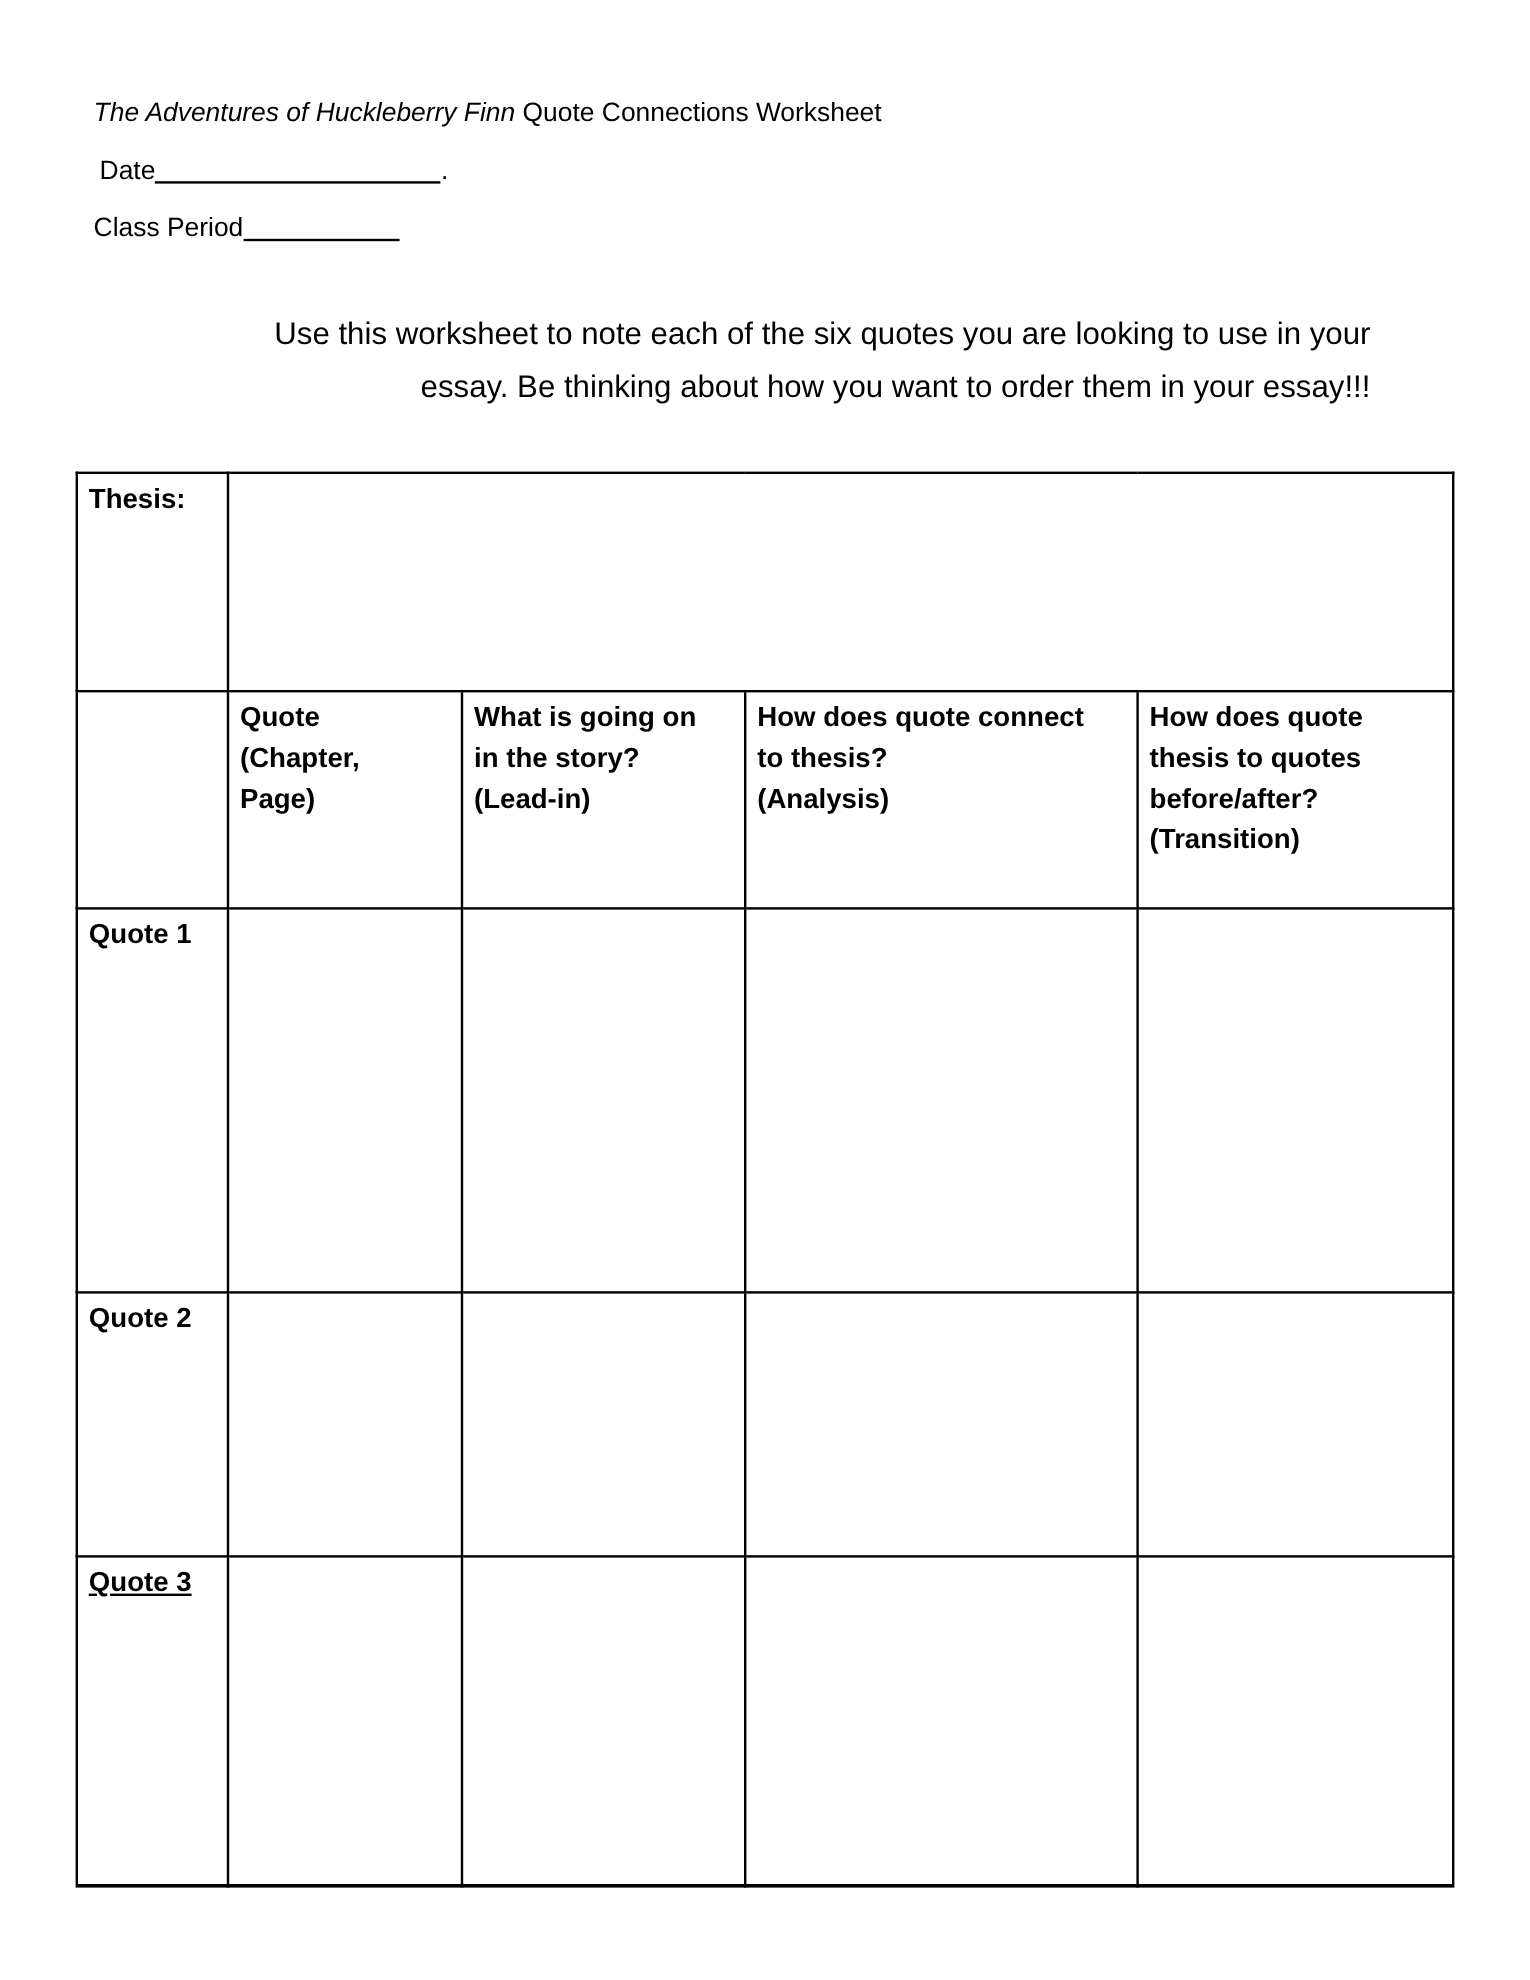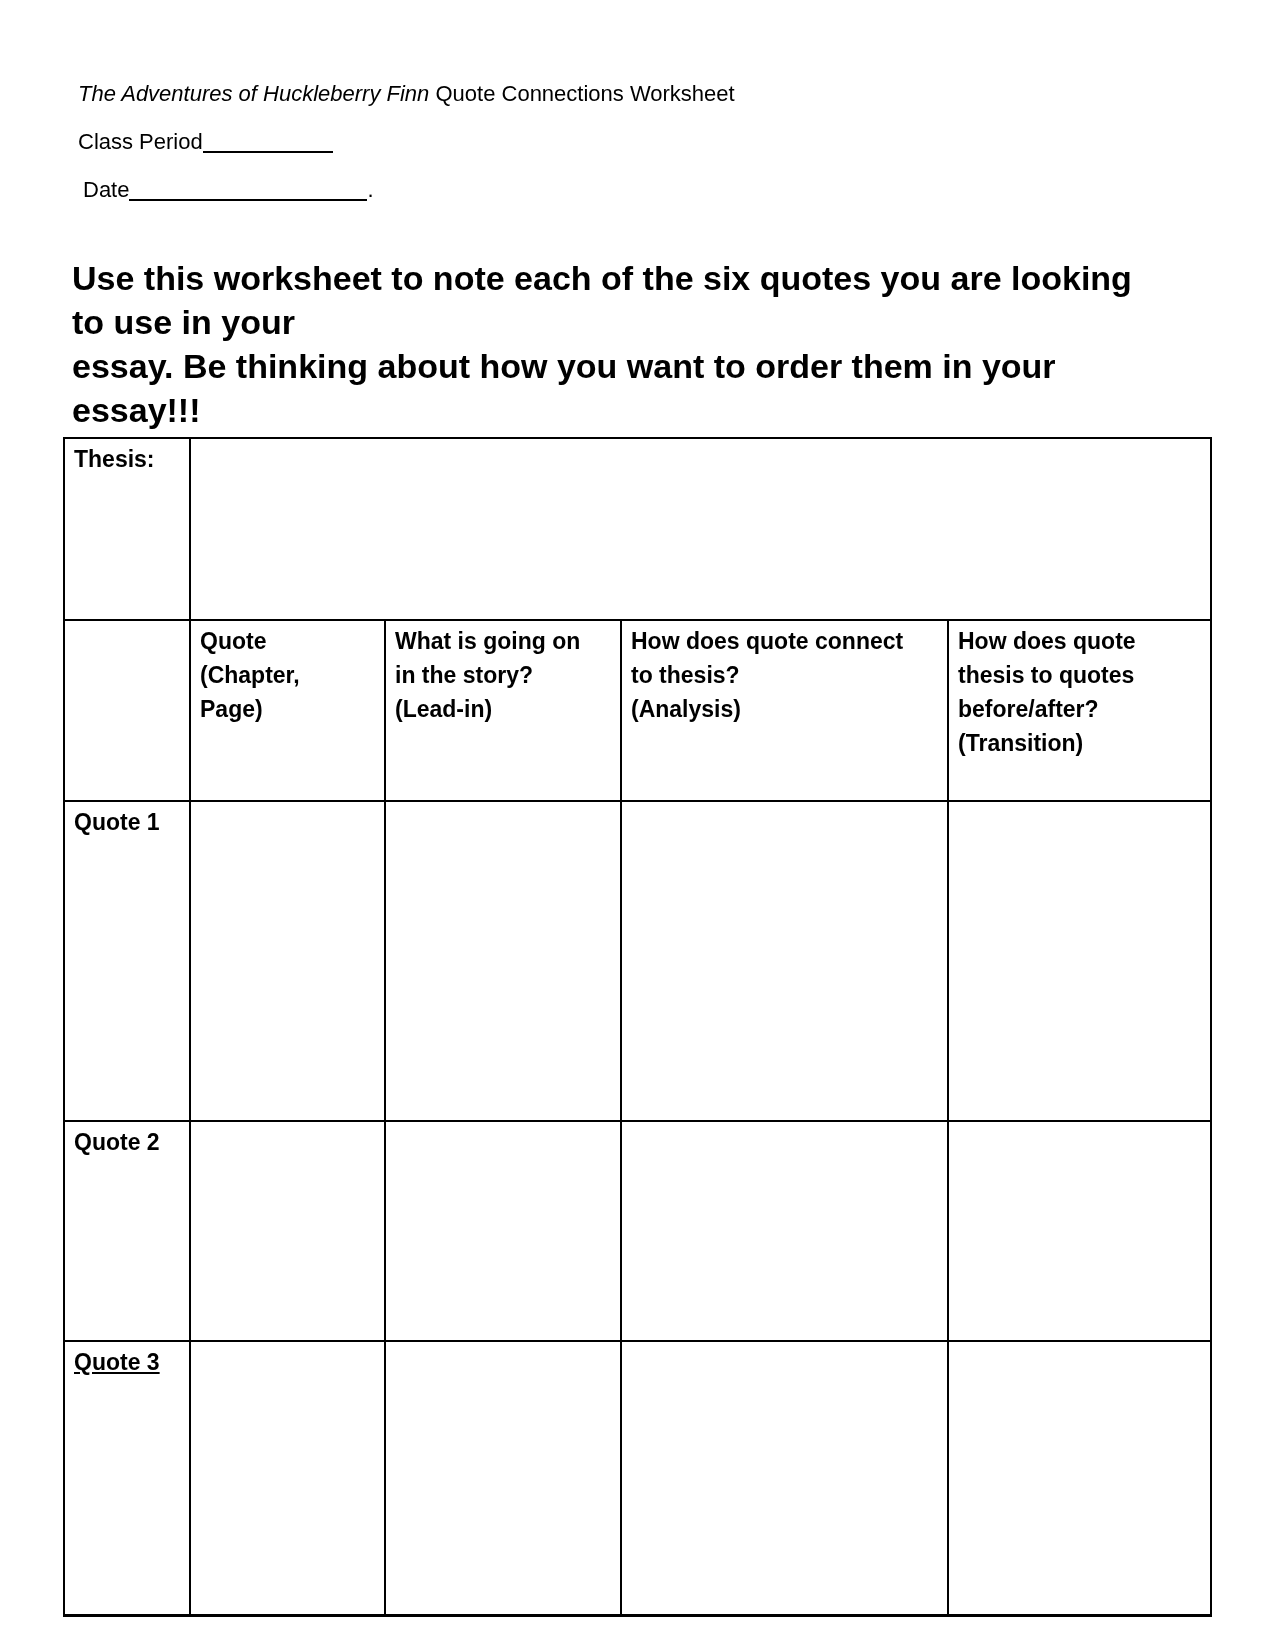--- a/index.html
+++ b/index.html
@@ -39,25 +39,24 @@
   .blank.class { width: 130px; }
   .blank.date  { width: 238px; }
   .date-line { padding-left: 5px; }
 
   
   .instructions {
     position: absolute;
     left: 72px;
     top: 256px;
     width: 1070px;
-    text-align: left;
-    font-size: 34px;
+    text-align: right;
+    font-size: 26px;
     line-height: 44px;
     white-space: pre-line;
-    font-weight: bold;
   }
 
   
   table.worksheet {
     position: absolute;
     left: 63px;
     top: 393px;
     width: 1147px;
     border-collapse: collapse;
     table-layout: fixed;
@@ -65,44 +64,44 @@
   table.worksheet td {
     border: 2px solid #000000;
     vertical-align: top;
     padding: 3px 9px;
     font-size: 23px;
     font-weight: bold;
     line-height: 34px;
     white-space: pre-line;
     overflow: hidden;
   }
-  table.worksheet { border: 2px solid #000000; border-bottom-width: 3px; margin-top: 44px; }
+  table.worksheet { border: 2px solid #000000; border-bottom-width: 3px; }
   tr.thesis-row  { height: 182px; }
   tr.header-row  { height: 181px; }
   tr.quote1-row  { height: 320px; }
   tr.quote2-row  { height: 220px; }
   tr.quote3-row  { height: 274px; text-decoration: underline; }
   col.c-label   { width: 126px; }
   col.c-quote   { width: 195px; }
   col.c-leadin  { width: 236px; }
   col.c-analysis{ width: 327px; }
   col.c-trans   { width: 263px; }
 </style>
 </head>
 <body>
 
 <div class="page">
 
   <div class="header-block">
     <span class="fill-line title-line"><span class="italic">The Adventures of Huckleberry Finn</span><span> Quote Connections Worksheet</span></span>
 
 
+    <span class="fill-line date-line"><span>Date</span><span class="blank date"></span><span>.</span></span>
+
     <span class="fill-line"><span>Class Period</span><span class="blank class"></span></span>
-
-    <span class="fill-line date-line"><span>Date</span><span class="blank date"></span><span>.</span></span>
   </div>
 
   <div class="instructions">Use this worksheet to note each of the six quotes you are looking to use in your
 essay. Be thinking about how you want to order them in your essay!!!</div>
 
   <table class="worksheet">
     <colgroup>
       <col class="c-label">
         <col class="c-quote">
         <col class="c-leadin">

